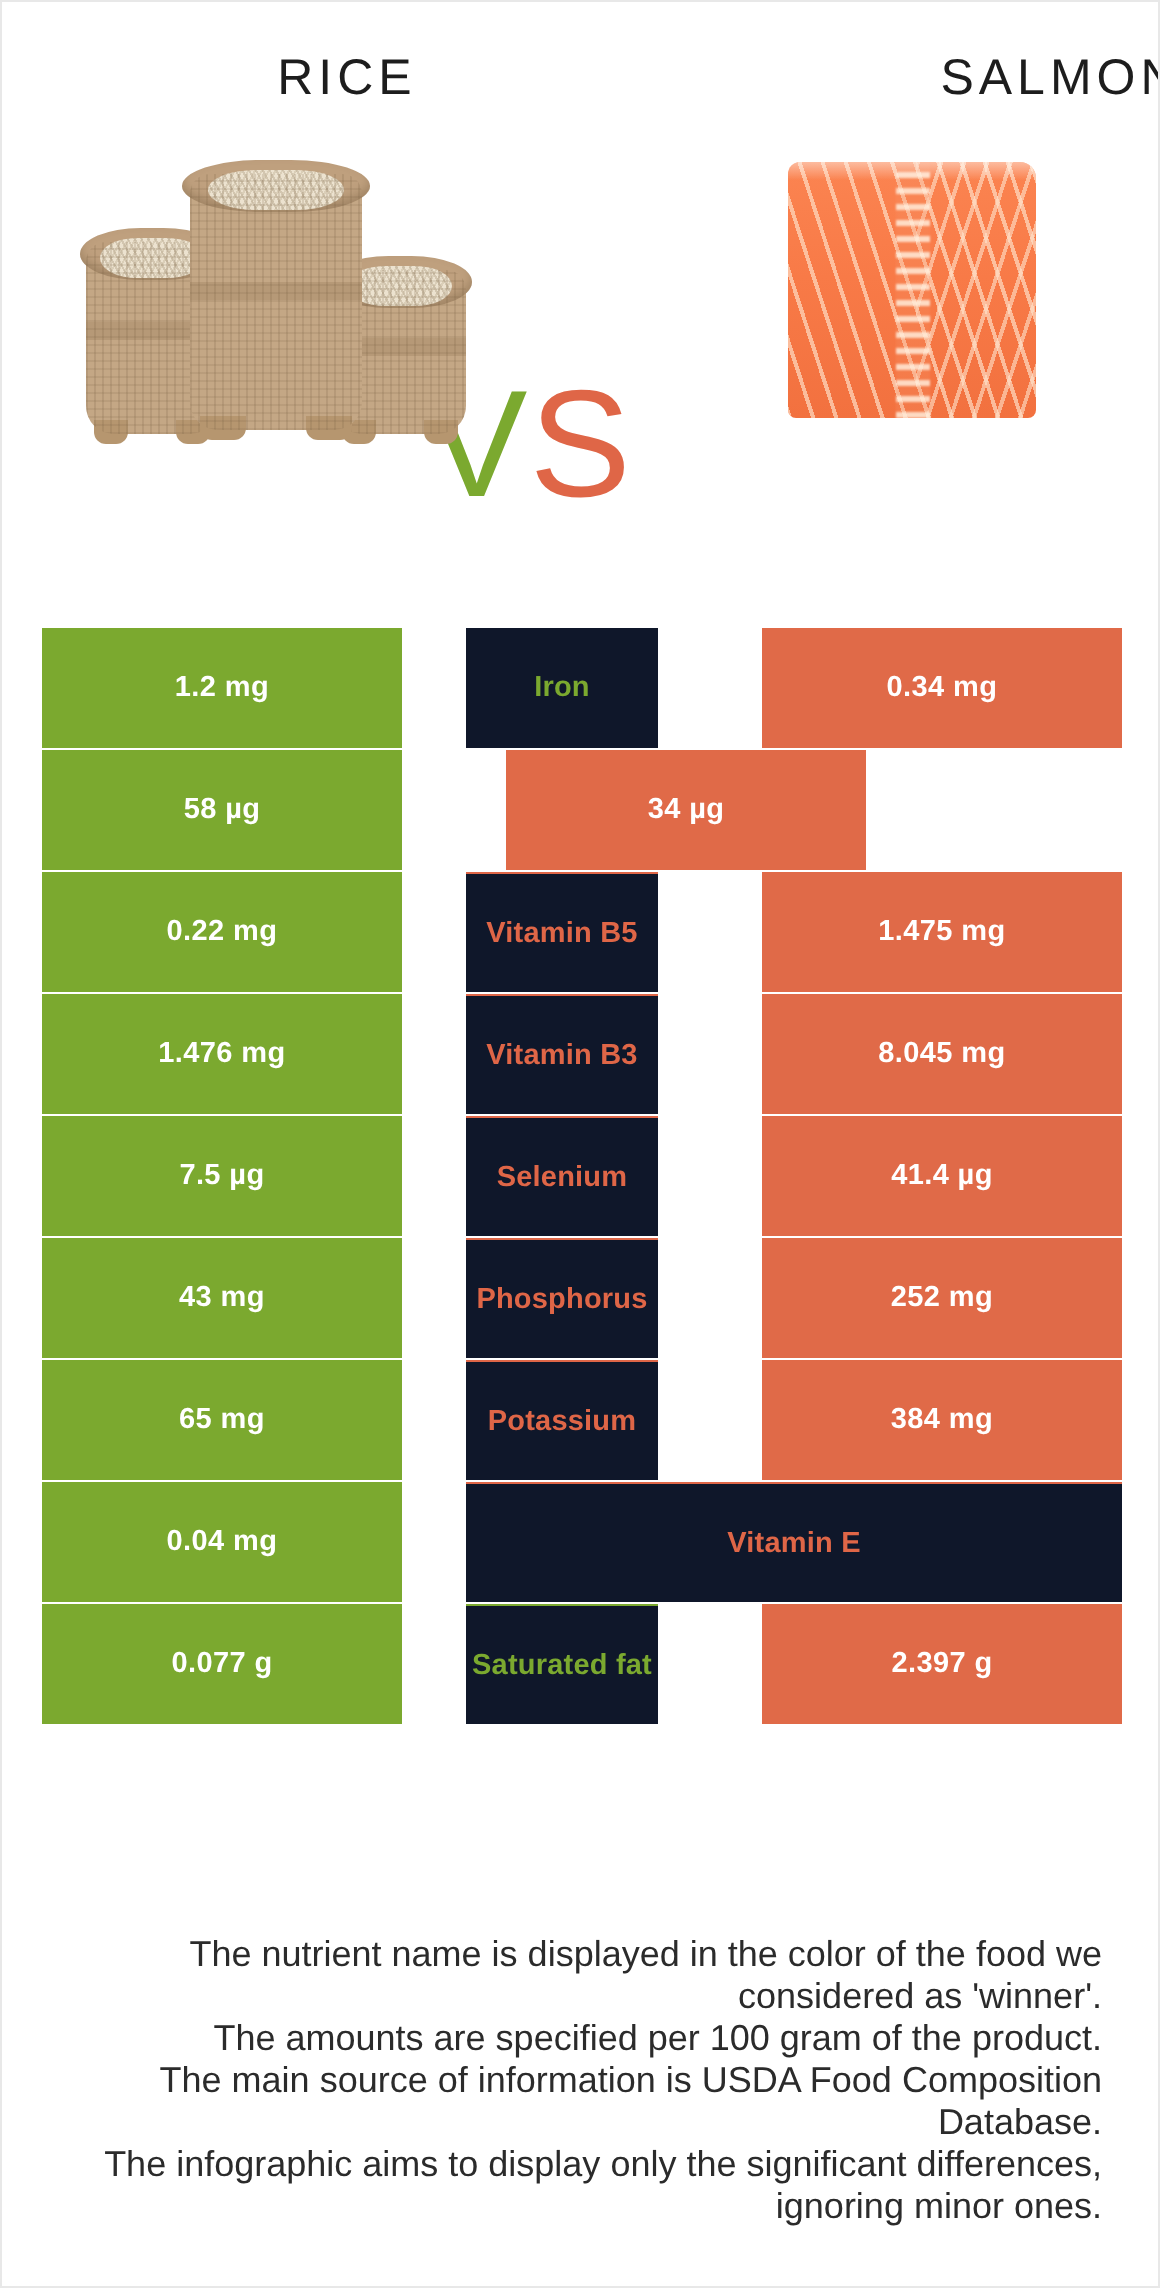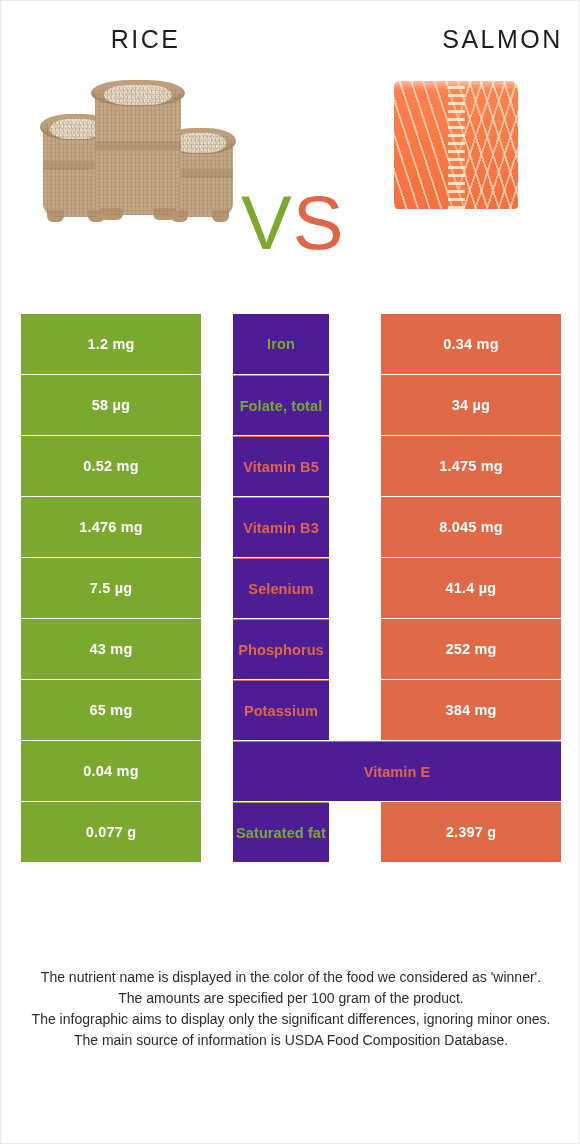--- a/index.html
+++ b/index.html
@@ -28,21 +28,21 @@
   }
   .header-cell {
     flex: 0 0 50%;
     text-align: center;
     font-size: 25px;
     font-weight: 300;
     letter-spacing: 2.5px;
     color: #1d1d1d;
     font-family: "Liberation Sans", sans-serif;
   }
-  .header-cell.left  { padding-right: 48px; }
+  .header-cell.left  { padding-right: 48px; margin-left: 28px; }
   .header-cell.right { padding-left: 20px; }
 
   
   .hero {
     position: relative;
     height: 215px;
   }
 
   .rice-wrap {
     position: absolute;
@@ -105,21 +105,21 @@
   }
   .sack .foot.l { left: 6%; }
   .sack .foot.r { right: 6%; }
 
   .sack.mid   { left: 56px; top: 6px;  width: 86px;  height: 128px; z-index: 3; }
   .sack.left  { left: 4px;  top: 40px; width: 66px;  height: 96px;  z-index: 2; }
   .sack.right { left: 128px;top: 54px; width: 66px;  height: 82px;  z-index: 2; }
 
   .vs {
     position: absolute;
-    left: 240px;
+    left: 212px;
     top: 122px;
     font-size: 76px;
     font-weight: 300;
     letter-spacing: 1px;
     line-height: 1;
     font-family: "Liberation Sans", sans-serif;
   }
   .vs .v { color: #7BA92F; }
   .vs .s { color: #DF6647; }
 
@@ -198,37 +198,37 @@
   .cell.right-val {
     flex: 0 0 180px;
     color: #ffffff;
     font-weight: 600;
     letter-spacing: .2px;
   }
   .cell.left-val  { background: #7BA92F; }
   .cell.right-val { background: #E06A48; margin-left: 20px; }
   .cell.name {
     flex: 1 1 auto;
-    background: #4c1d95;
+    background: #0f172a;
     font-weight: 700;
     font-size: 14.5px;
     letter-spacing: .1px;
   }
   .cell.name.green  { color: #7BA92F; }
   .cell.name.orange { color: #DF6647; }
   .row + .row .cell.name { border-top: 1px solid currentColor; }
 
   
   .note {
     position: absolute;
     left: 30px;
     top: 966px;
     width: 520px;
-    text-align: center;
-    font-size: 14px;
+    text-align: right;
+    font-size: 18px;
     line-height: 21px;
     color: #2b2b2b;
     font-family: "Liberation Sans", sans-serif;
   }
   .note div { white-space: normal; }
 </style>
 </head>
 <body>
 
 <div class="header">
@@ -279,25 +279,24 @@
 </div>
 
 <div class="table" id="nutrient-table">
     <div class="row">
       <div class="cell left-val">1.2 mg</div>
       <div class="cell name green">Iron</div>
       <div class="cell right-val">0.34 mg</div>
     </div>
     <div class="row">
       <div class="cell left-val">58 µg</div>
-      <div class="cell name green">Folate, total</div>
       <div class="cell right-val">34 µg</div>
     </div>
     <div class="row">
-      <div class="cell left-val">0.52 mg</div>
+      <div class="cell left-val">0.22 mg</div>
       <div class="cell name orange">Vitamin B5</div>
       <div class="cell right-val">1.475 mg</div>
     </div>
     <div class="row">
       <div class="cell left-val">1.476 mg</div>
       <div class="cell name orange">Vitamin B3</div>
       <div class="cell right-val">8.045 mg</div>
     </div>
     <div class="row">
       <div class="cell left-val">7.5 µg</div>
@@ -321,15 +320,15 @@
     <div class="row">
       <div class="cell left-val">0.077 g</div>
       <div class="cell name green">Saturated fat</div>
       <div class="cell right-val">2.397 g</div>
     </div>
   </div>
 
 <div class="note">
   <div>The nutrient name is displayed in the color of the food we considered as 'winner'.</div>
   <div>The amounts are specified per 100 gram of the product.</div>
+  <div>The main source of information is USDA Food Composition Database.</div>
   <div>The infographic aims to display only the significant differences, ignoring minor ones.</div>
-  <div>The main source of information is USDA Food Composition Database.</div>
 </div>
 
 </body></html>

